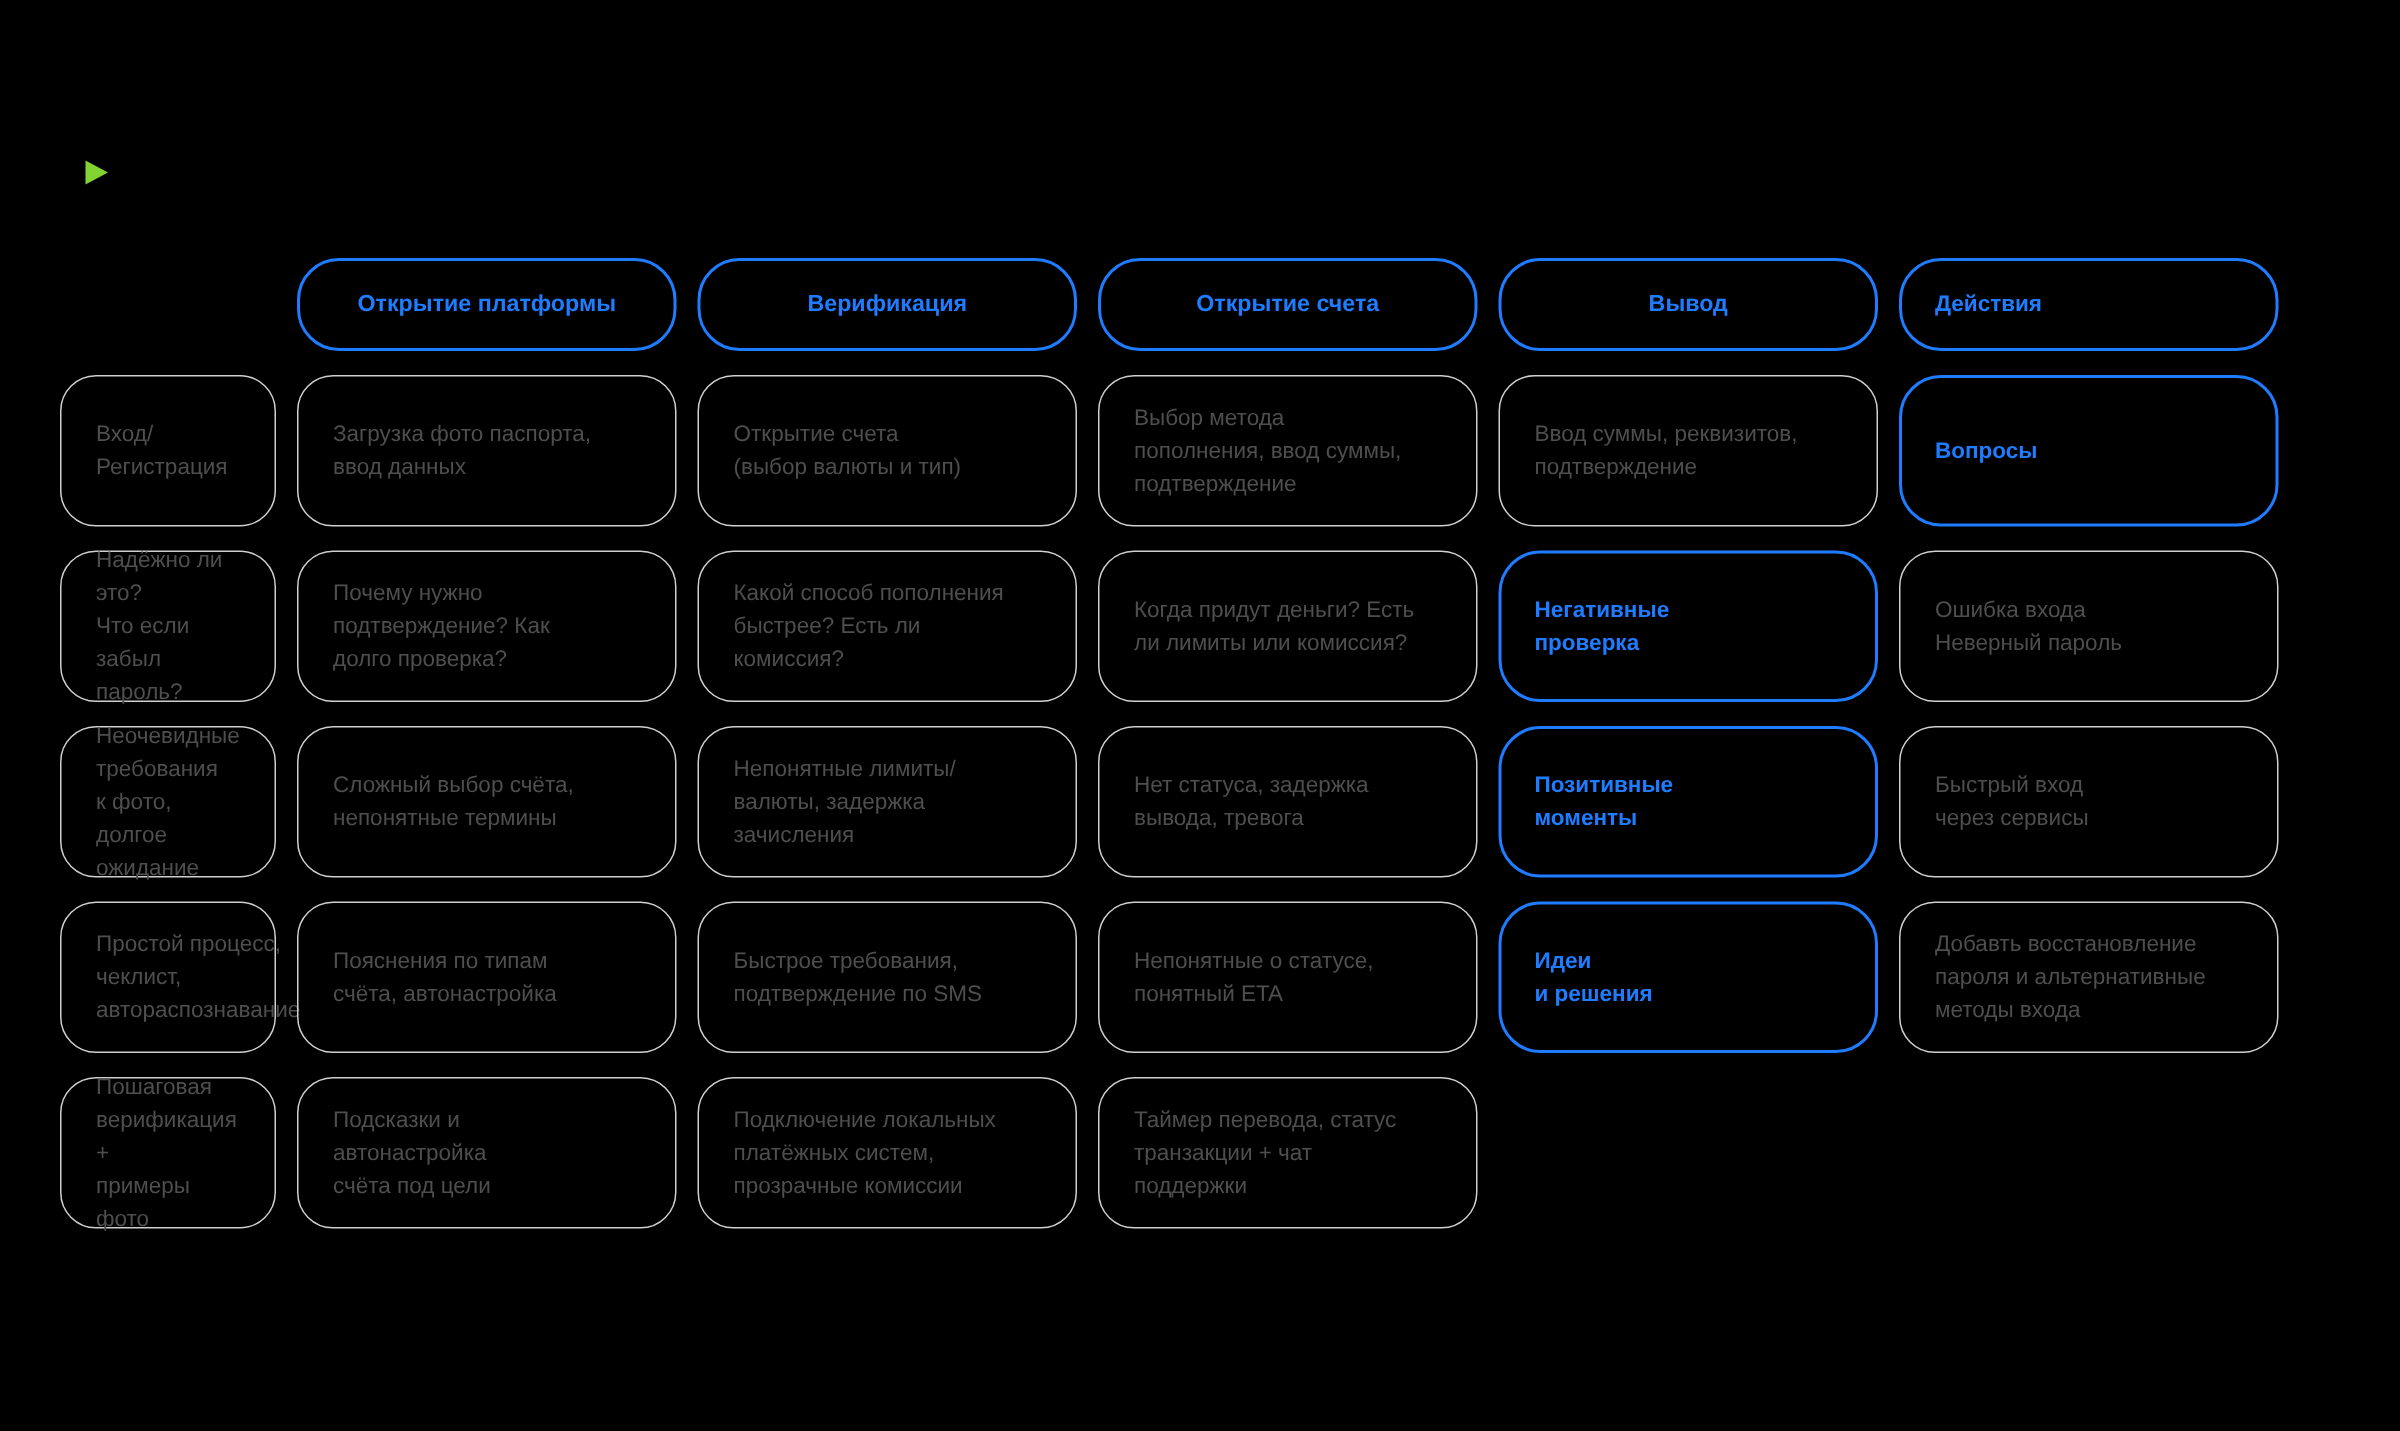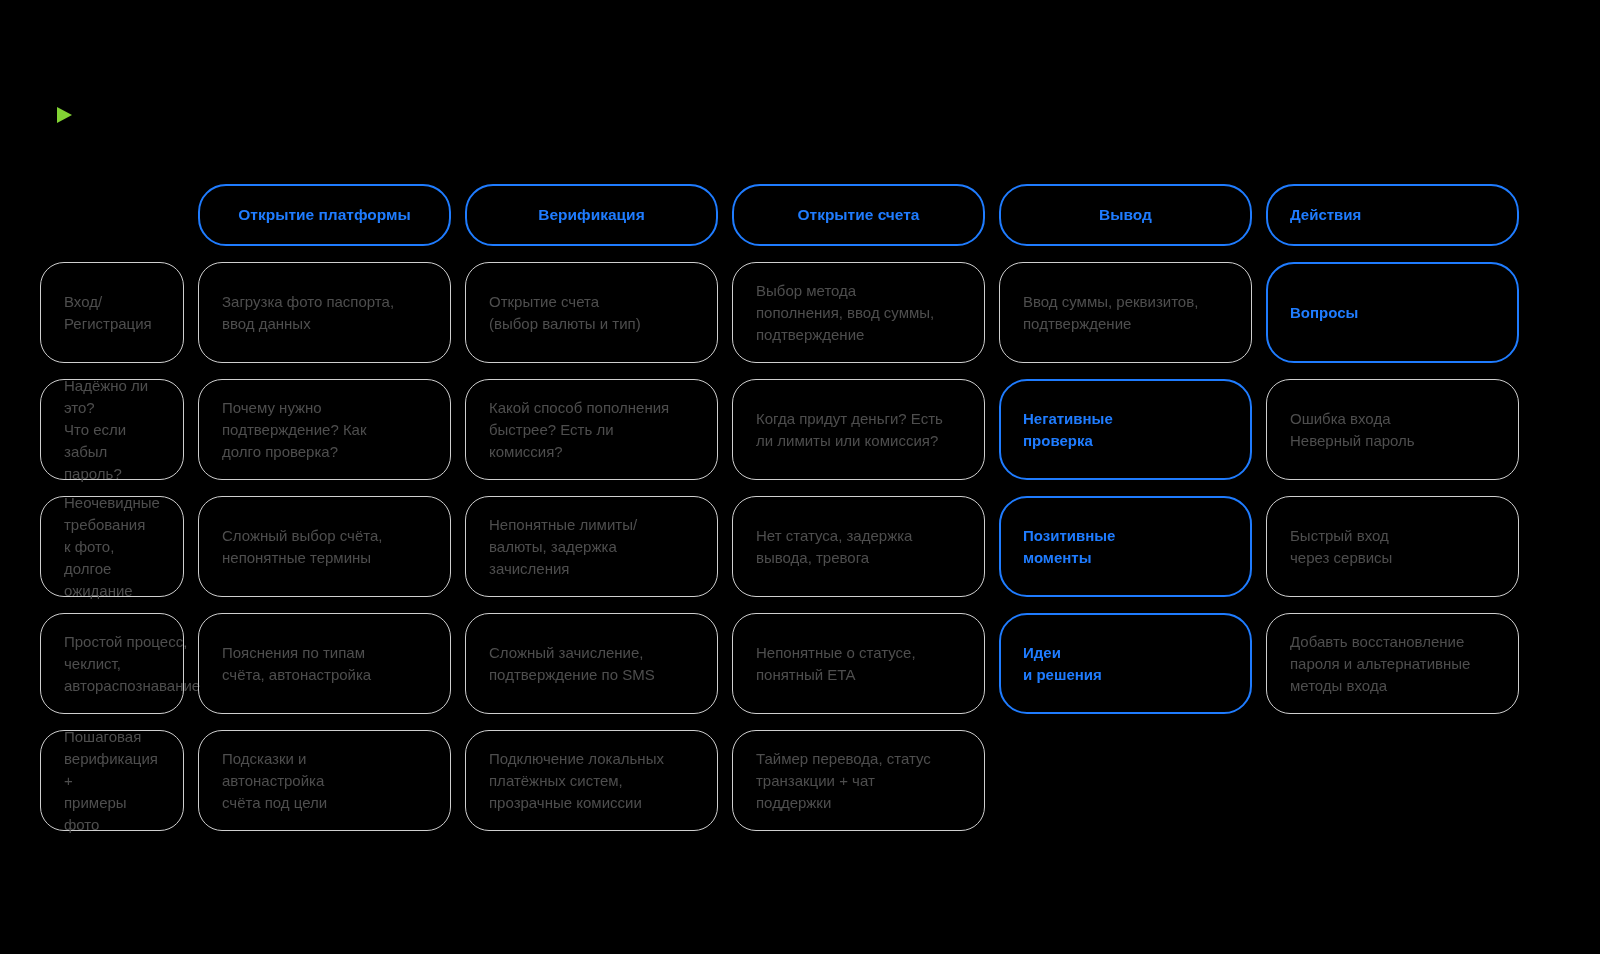--- a/index.html
+++ b/index.html
@@ -23,21 +23,21 @@
     top: 107px;
     width: 0;
     height: 0;
     border-left: 15px solid #82D334;
     border-top: 8px solid transparent;
     border-bottom: 8px solid transparent;
   }
   .jm-grid {
     position: absolute;
     left: 40px;
-    top: 184px;
+    top: 172px;
     display: grid;
     grid-template-columns: 144px repeat(5, 253px);
     grid-template-rows: 62px repeat(5, 101px);
     column-gap: 14px;
     row-gap: 16px;
   }
   .col-header {
     border: 2px solid #1F7CFF;
     border-radius: 28px;
     color: #1F7CFF;
@@ -189,21 +189,21 @@
     <div class="cell">
       <span class="txt">Простой процесс,
 чеклист,
 автораспознавание</span>
     </div>
     <div class="cell">
       <span class="txt">Пояснения по типам
 счёта, автонастройка</span>
     </div>
     <div class="cell">
-      <span class="txt">Сложный зачисление,
+      <span class="txt">Быстрое требования,
 подтверждение по SMS</span>
     </div>
     <div class="cell">
       <span class="txt">Непонятные о статусе,
 понятный ETA</span>
     </div>
 
     <div class="row-header">
       <span class="txt">Идеи
 и решения</span>

